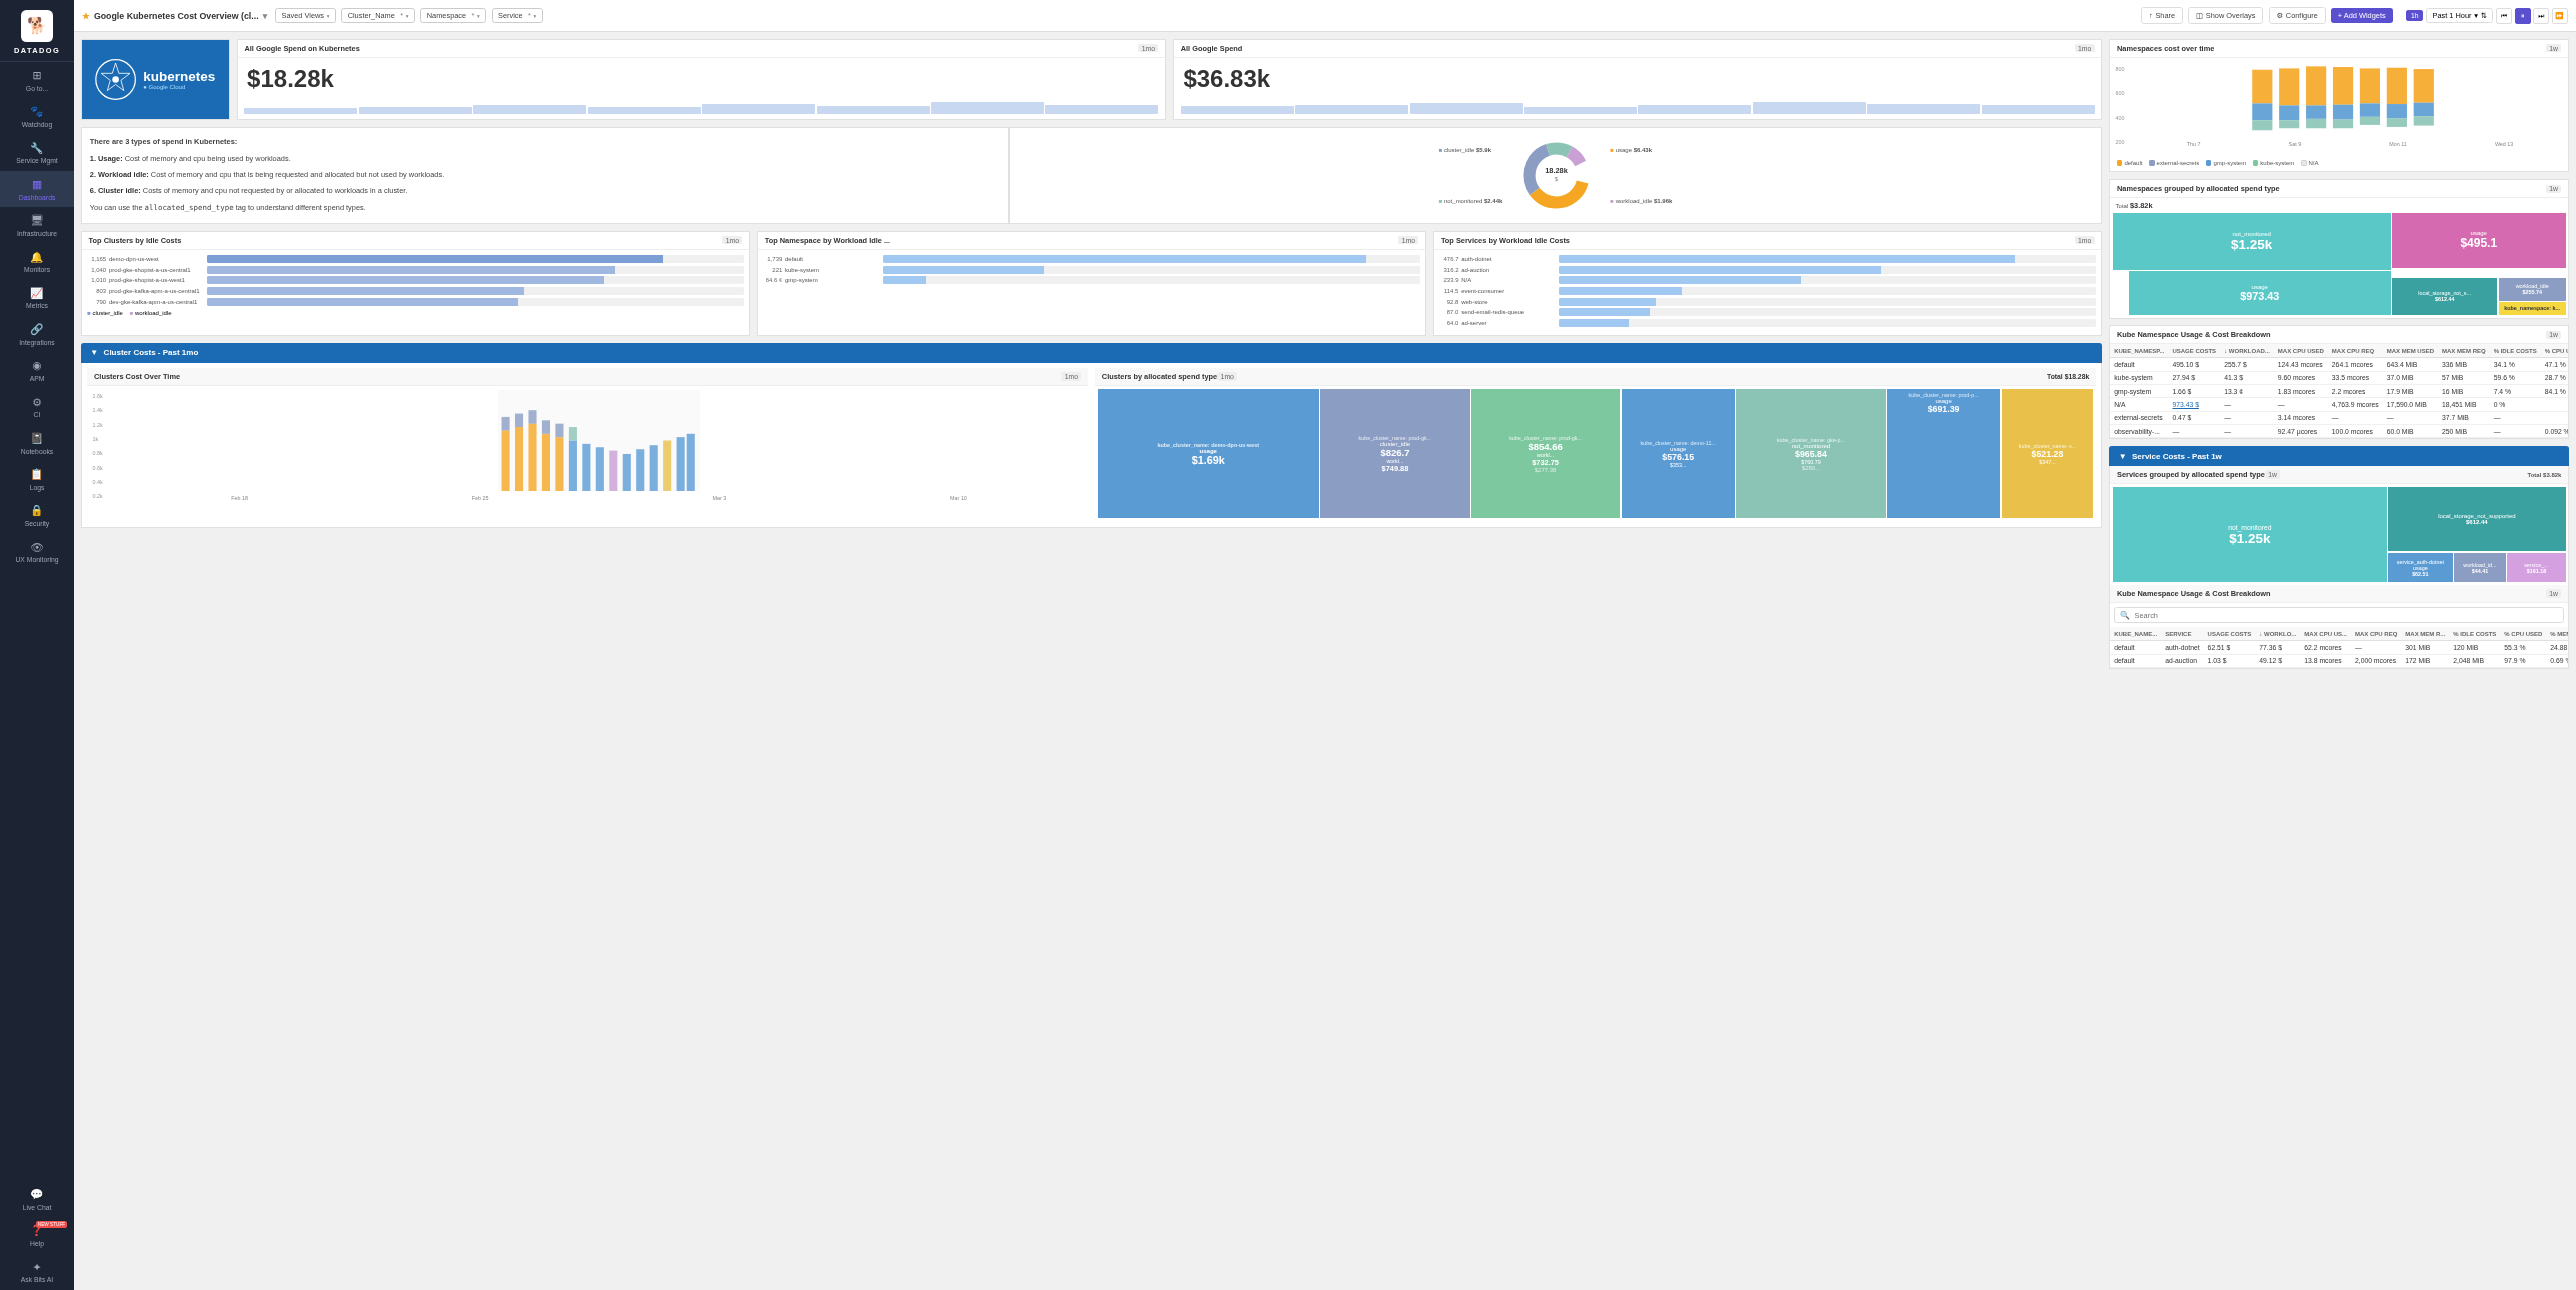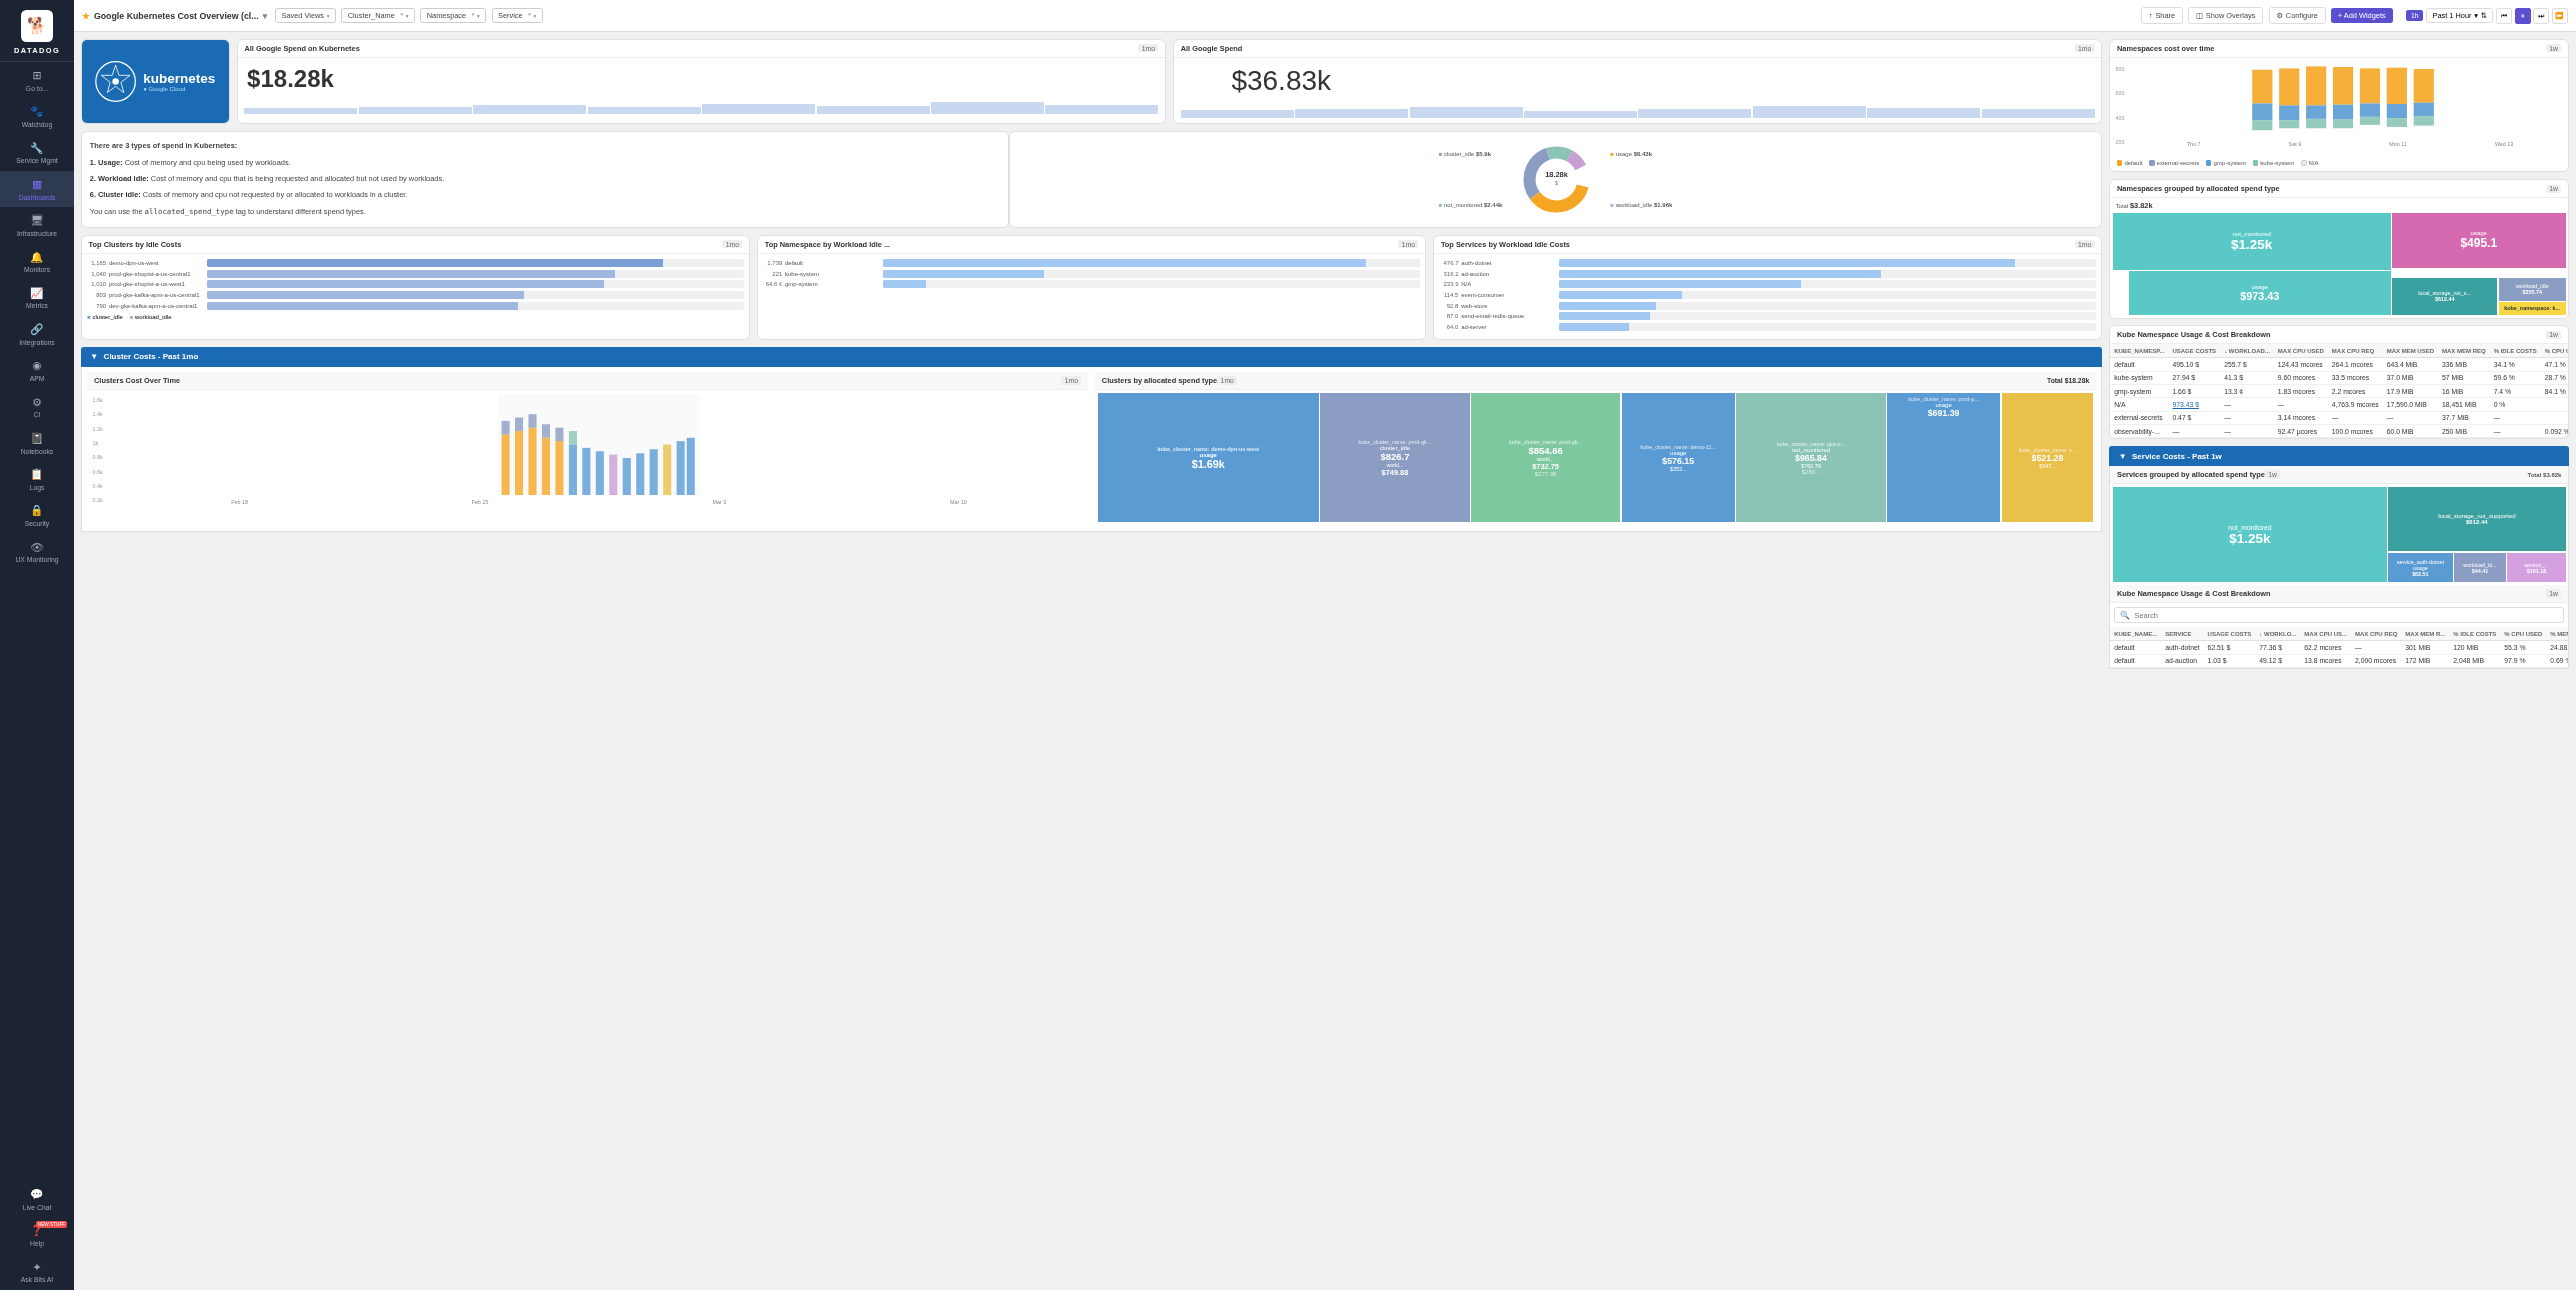--- a/index.html
+++ b/index.html
@@ -182,21 +182,21 @@
     .right-col {
       width: 460px;
       flex-shrink: 0;
       display: flex;
       flex-direction: column;
       gap: 6.8px;
     }
 
     .card {
       background: #fff;
-      border-radius: 6px;
+      border-radius: 0;
       border: 0.7px solid #e0e0e0;
       overflow: hidden;
     }
     .card-header {
       display: flex;
       align-items: center;
       justify-content: space-between;
       padding: 4px 6.8px;
       border-bottom: 0.7px solid #eee;
       font-size: 7.4px;
@@ -534,21 +534,21 @@
             <div class="mini-bar" style="height:65%;background:#c8d8f0;"></div>
           </div>
         </div>
 
         <div class="card" style="flex:1;">
           <div class="card-header">
             <span>All Google Spend</span>
             <span class="badge-time">1mo</span>
           </div>
           <div style="padding:6.8px 9.5px;">
-            <div style="font-size:28px;font-weight:400;color:#333;margin-left:48px;">$36.83k</div>
+            <div style="font-size:24px;font-weight:700;color:#333;">$36.83k</div>
           </div>
           <div class="mini-bar-chart" style="padding:0 6.8px 5.4px;">
             <div class="mini-bar" style="height:55%;background:#c8d8f0;"></div>
             <div class="mini-bar" style="height:60%;background:#c8d8f0;"></div>
             <div class="mini-bar" style="height:75%;background:#c8d8f0;"></div>
             <div class="mini-bar" style="height:50%;background:#c8d8f0;"></div>
             <div class="mini-bar" style="height:65%;background:#c8d8f0;"></div>
             <div class="mini-bar" style="height:80%;background:#c8d8f0;"></div>
             <div class="mini-bar" style="height:70%;background:#c8d8f0;"></div>
             <div class="mini-bar" style="height:60%;background:#c8d8f0;"></div>

